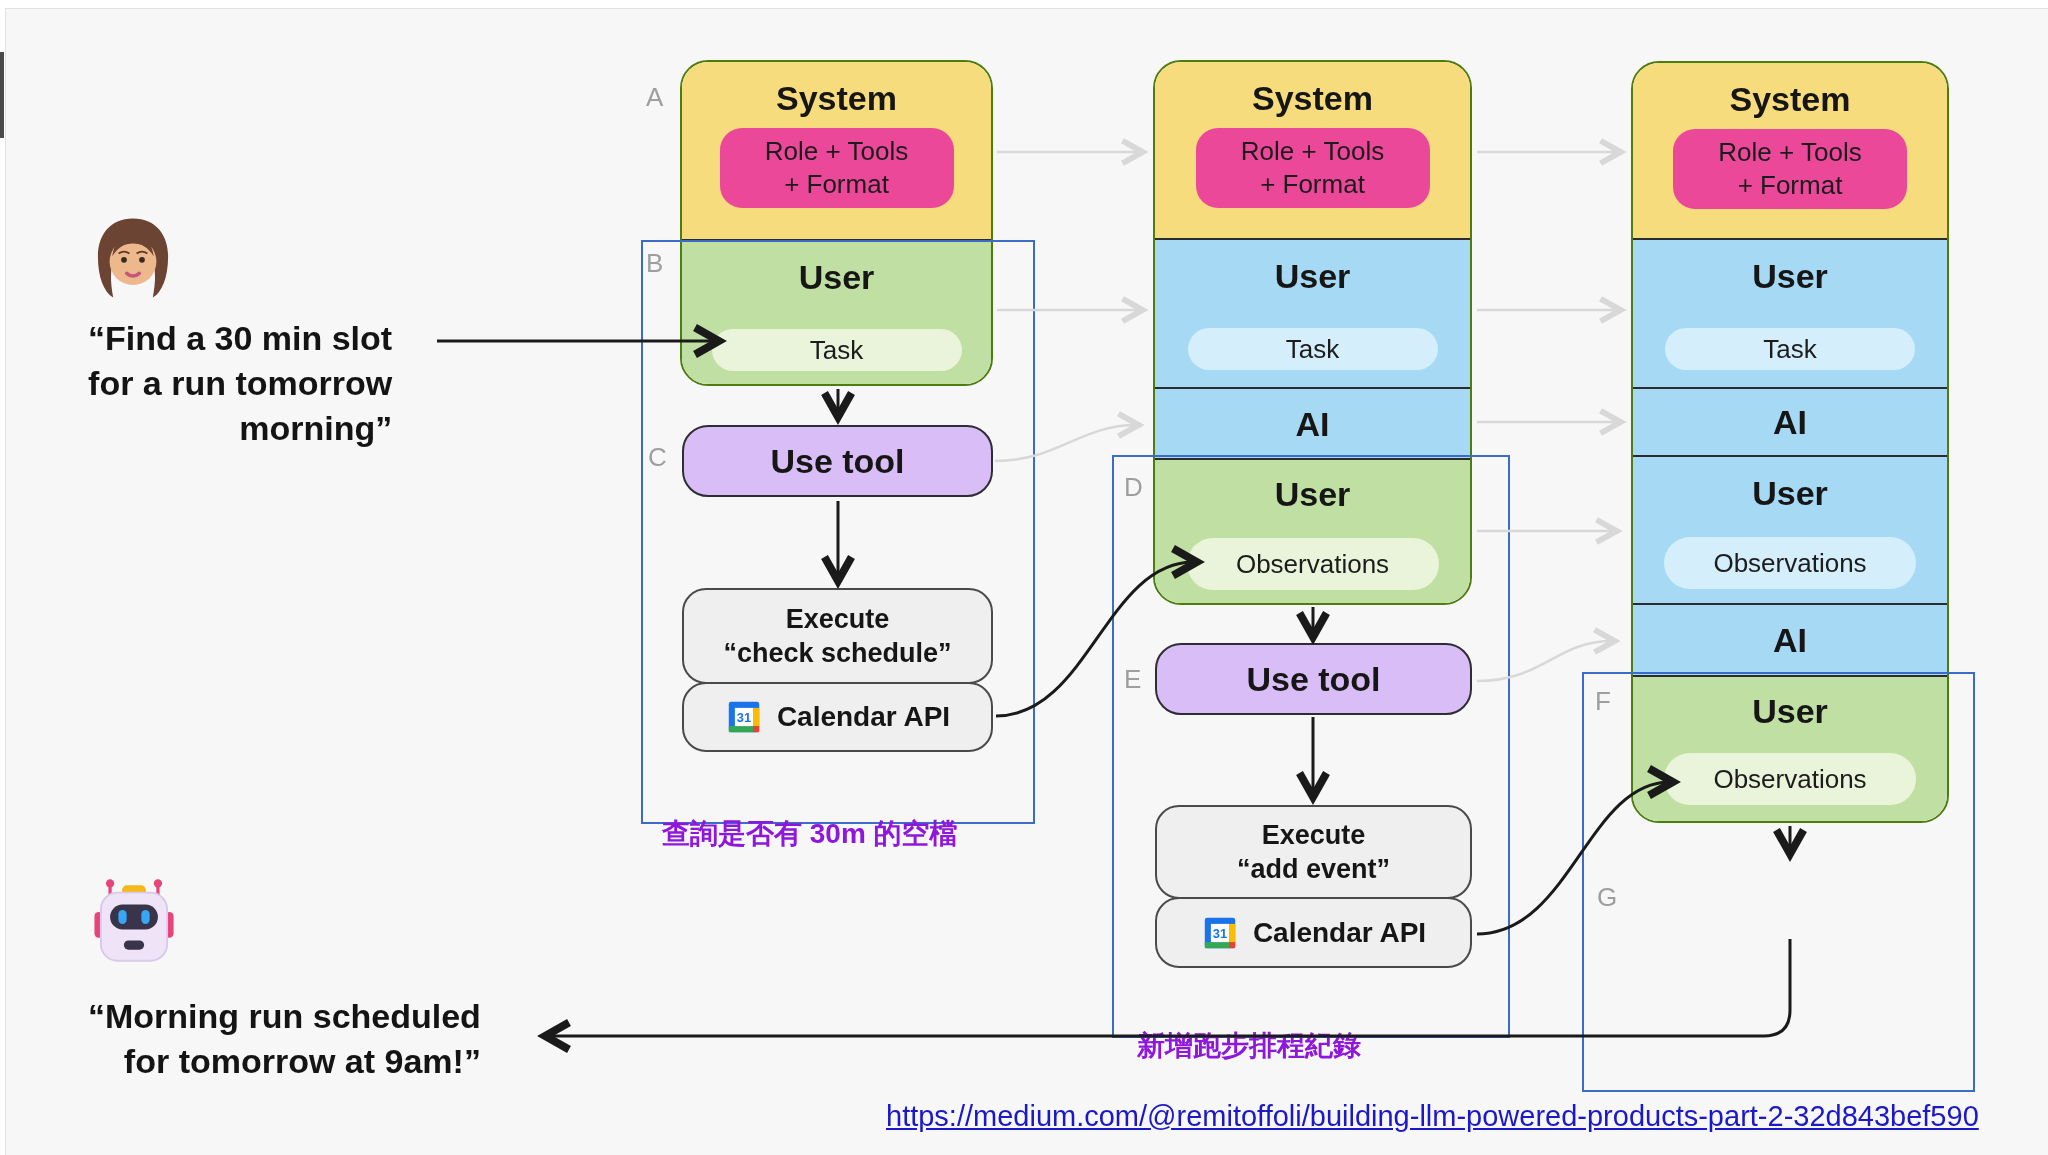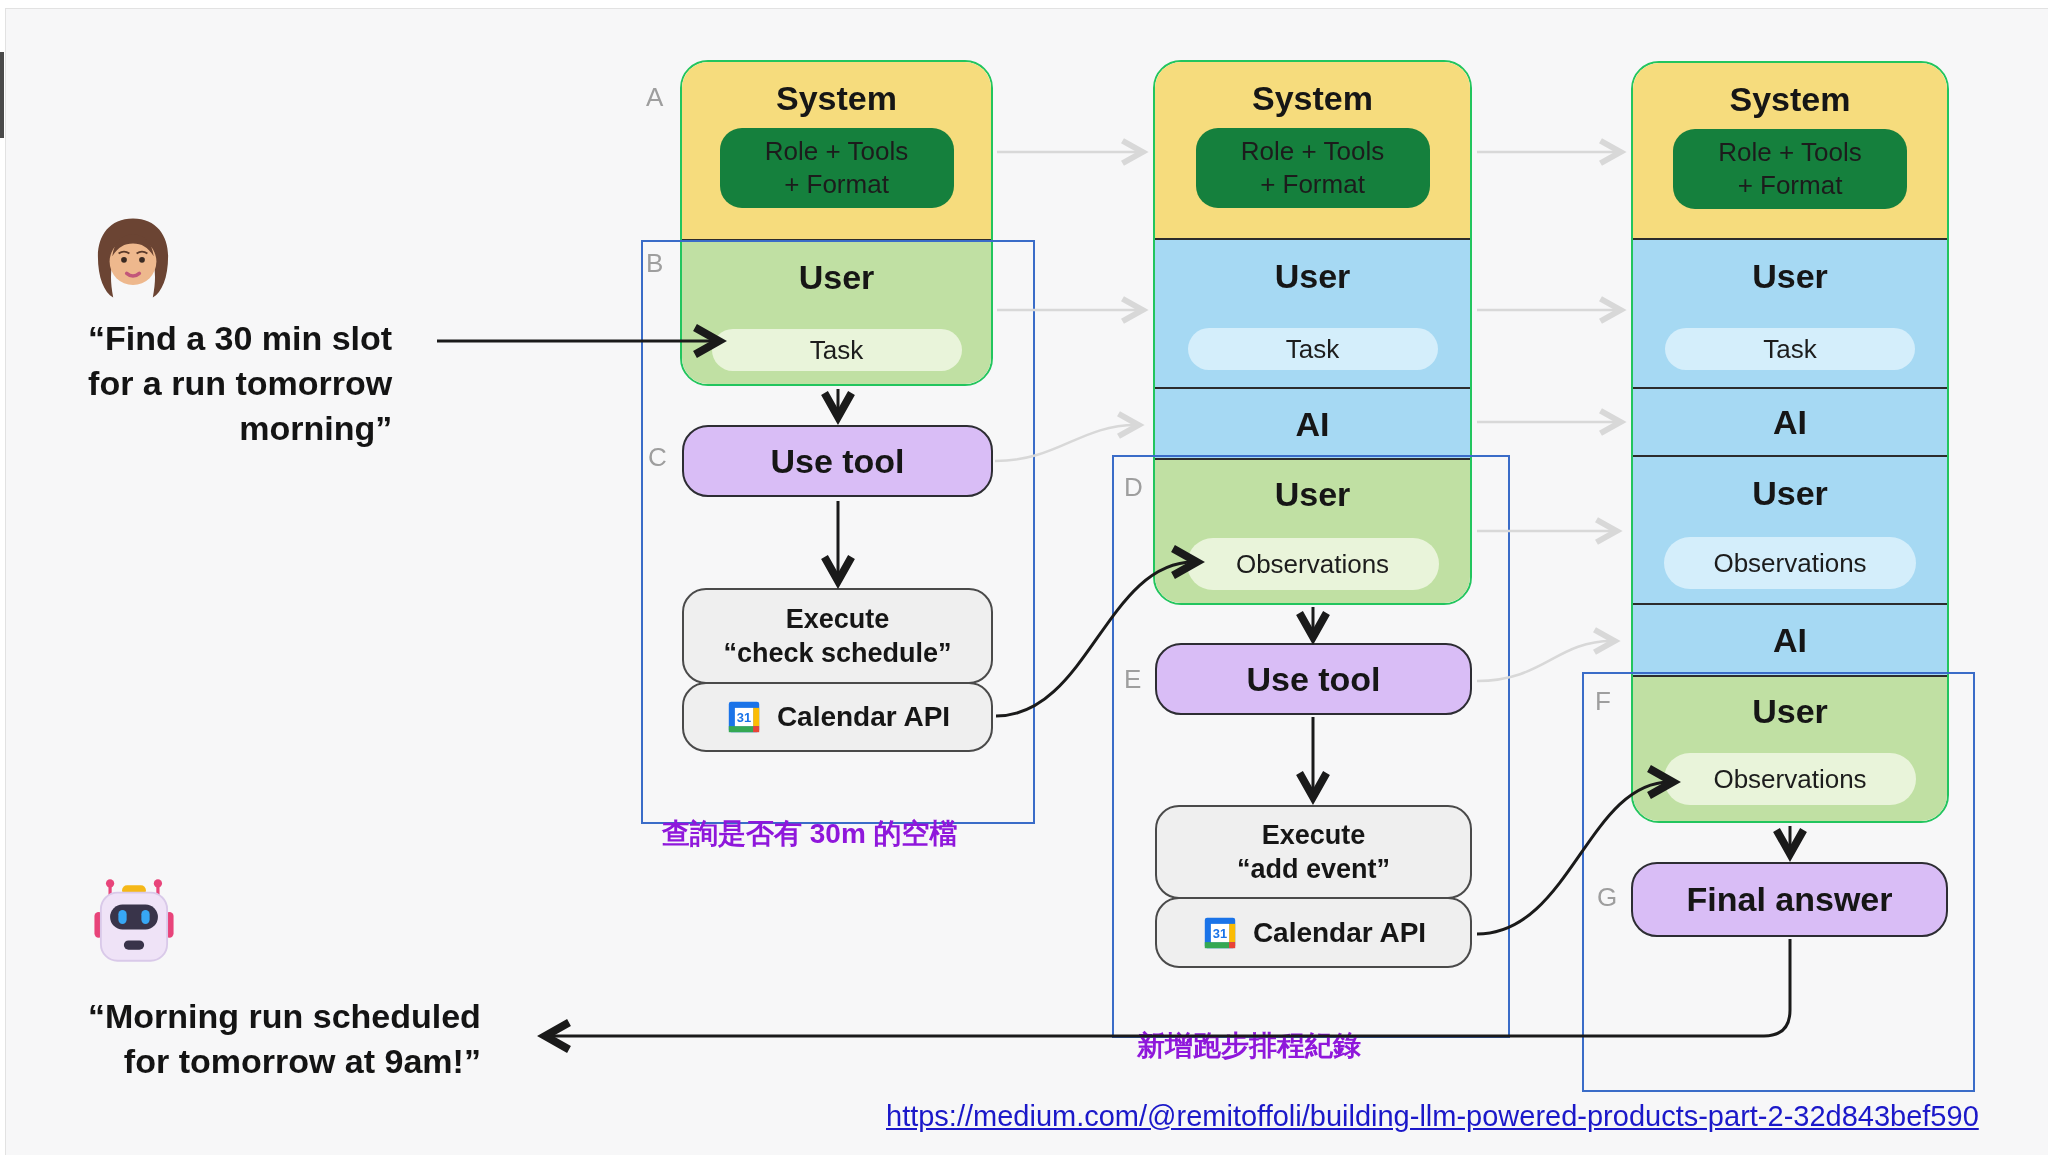--- a/index.html
+++ b/index.html
@@ -7,34 +7,34 @@
   body { font-family: "Liberation Sans", sans-serif; color: #161616; }
   #stage { position: relative; width: 2048px; height: 1155px; background: #ffffff; overflow: hidden; }
   .frame { position: absolute; left: 5px; top: 8px; width: 2043px; height: 1147px;
            background: #f7f7f8; border-left: 1px solid #e2e2e2; border-top: 1px solid #e2e2e2; z-index: 0; }
   .edge-tick { position: absolute; left: 0; top: 52px; width: 4px; height: 86px; background: #4a4a4a; z-index: 7; }
 
   
   .step-rect { position: absolute; border: 2.5px solid #3a6cc8; background: transparent; z-index: 3; }
 
   
-  .column { position: absolute; border: 2px solid #22c55e; border-radius: 28px; overflow: hidden;
+  .column { position: absolute; border: 2px solid #4d7c0f; border-radius: 28px; overflow: hidden;
             display: flex; flex-direction: column; z-index: 2; background: #fff; }
   .sec { width: 100%; display: flex; flex-direction: column; align-items: center; }
   .sec + .sec { border-top: 2px solid #2c2c2c; }
   .sec.grow { flex: 1 1 auto; }
   .sec.yellow { background: #f6dc7d; }
   .sec.blue   { background: #a6d9f3; }
   .sec.green  { background: #c0e0a3; }
   .sec.center { justify-content: center; }
   .sec-title { font-size: 34px; font-weight: 700; line-height: 40px; padding-top: 16px; }
   .sec.center .sec-title { padding-top: 0; }
   .pill { border-radius: 22px; display: flex; flex-direction: column; align-items: center; justify-content: center;
           font-size: 26px; font-weight: 500; line-height: 33px; color: #1c1c1c; }
-  .pill.cream      { background: #15803d; width: 234px; height: 80px; margin-top: 10px; }
+  .pill.cream      { background: #ec4899; width: 234px; height: 80px; margin-top: 10px; }
   .pill.lightgreen { background: #e9f4da; }
   .pill.lightblue  { background: #d4eefb; }
   .pill.task { width: 250px; height: 42px; margin-top: 32px; border-radius: 21px; }
   .pill.obs  { width: 252px; height: 52px; margin-top: 24px; border-radius: 26px; }
 
   
   .action { position: absolute; background: #d9bdf6; border: 2.5px solid #2d2d33; border-radius: 26px;
             display: flex; align-items: center; justify-content: center; font-size: 34px; font-weight: 700; z-index: 2; }
 
   
@@ -133,21 +133,20 @@
       <div class="sec-title">AI</div>
     </div>
     <div class="sec green grow">
       <div class="sec-title" style="padding-top:14px">User</div>
       <div class="pill lightgreen obs" style="margin-top:22px">Observations</div>
     </div>
   </div>
 
   <div class="action" style="left:682px;top:425px;width:311px;height:72px">Use tool</div>
   <div class="action" style="left:1155px;top:643px;width:317px;height:72px">Use tool</div>
-  <div class="action" style="left:1631px;top:862px;width:317px;height:75px">Final answer</div>
 
   <div class="graybox" style="left:682px;top:588px;width:311px;height:96px">
     <div>Execute</div>
     <div>“check schedule”</div>
   </div>
   <div class="graybox row" style="left:682px;top:682px;width:311px;height:70px">
     <svg width="38" height="38" viewBox="0 0 100 100">
       <rect x="10" y="10" width="80" height="80" rx="6" fill="#1a73e8"></rect>
       <rect x="74" y="26" width="16" height="48" fill="#fbbc04"></rect>
       <rect x="10" y="74" width="64" height="16" fill="#34a853"></rect>

